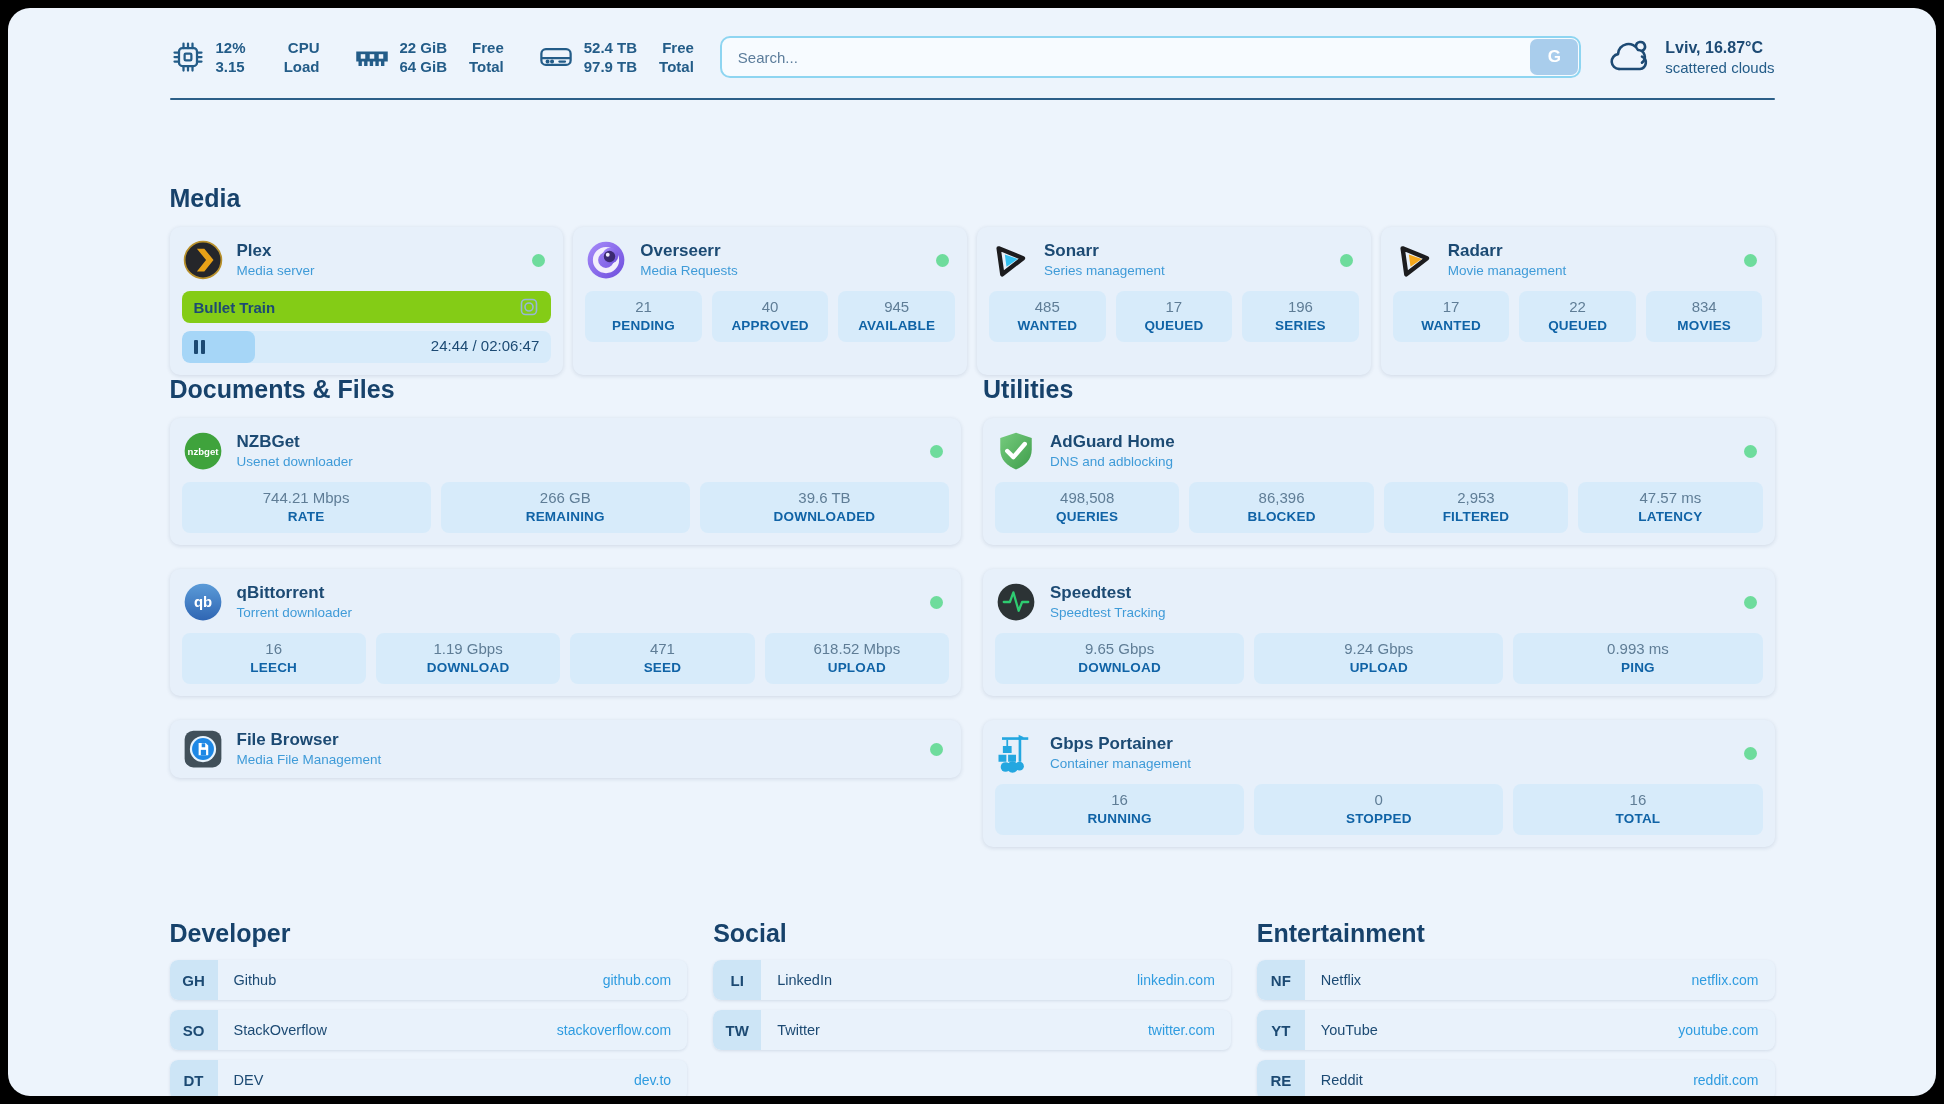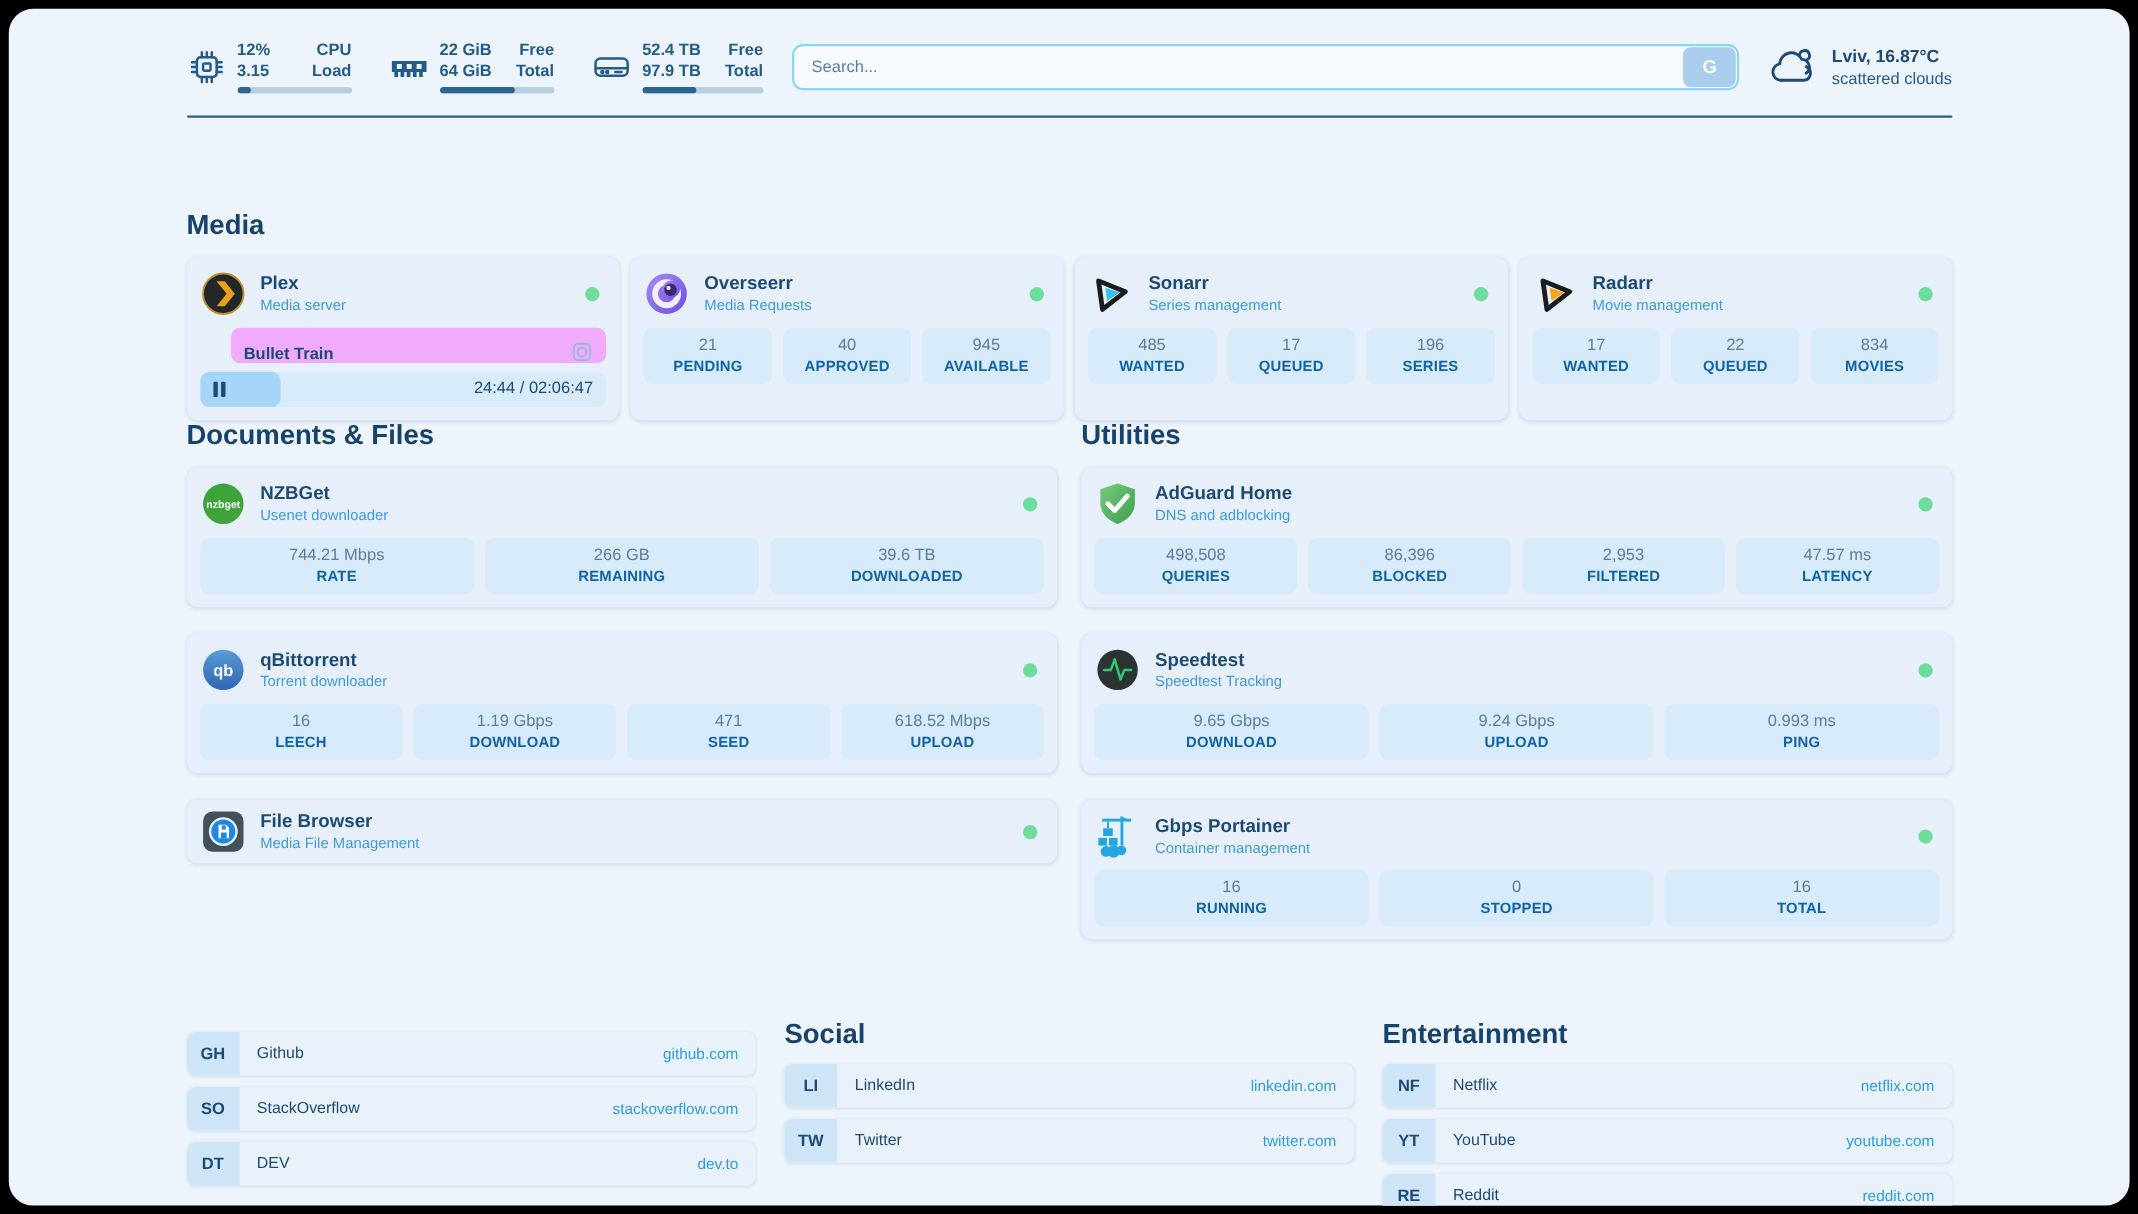--- a/index.html
+++ b/index.html
@@ -5,21 +5,21 @@
   * { margin:0; padding:0; box-sizing:border-box; }
   html,body { width:1944px; height:1104px; background:#000; font-family:"Liberation Sans", sans-serif; }
   .page { position:absolute; inset:8px; background:#edf4fc; border-radius:22px; overflow:hidden; }
   .content { width:1605px; margin:0 auto; }
 
   
   .topbar { display:flex; align-items:center; padding-top:28px; }
   .widgets { display:flex; gap:34px; align-items:center; }
   .widget { display:flex; gap:10px; align-items:center; }
   .wicon { width:36px; height:36px; flex:0 0 auto; color:#235c88; }
-  .wbody { display:flex; flex-direction:column; }
+  .wbody { display:flex; flex-direction:row;align-items:flex-end; }
   .wcols { display:flex; gap:22px; justify-content:space-between; min-width:104px; }
   .wcol { display:flex; flex-direction:column; font-size:15px; font-weight:600; color:#235c88; line-height:19px; }
   .wcol.right { text-align:right; }
   .bar { margin-top:5px; height:6px; border-radius:3px; background:#b7cfdf; overflow:hidden; }
   .bar-fill { height:100%; background:#2d6590; border-radius:3px; }
 
   .searchwrap { flex:1; margin:0 26px; position:relative; }
   .search-input { width:100%; height:42px; border:2px solid #8ed5f1; border-radius:10px; background:#f7fbff;
     padding:0 60px 0 16px; font-size:15px; color:#737373; font-family:"Liberation Sans", sans-serif; outline:none; }
   .search-input::placeholder { color:#41678a; opacity:.85; }
@@ -53,21 +53,21 @@
   .apptitle { font-size:17px; font-weight:600; color:#1c4a73; line-height:22px; }
   .appsub { font-size:13.5px; color:#3f9bd8; line-height:18px; }
   .dot { width:13px; height:13px; border-radius:50%; background:#6edc9c; margin-left:auto; margin-right:6px; }
 
   .stats { margin-top:10px; display:flex; gap:10px; }
   .tile { flex:1; background:#d7ebfa; border-radius:8px; text-align:center; padding:7px 4px; }
   .tval { font-size:15px; color:#5f7d96; line-height:18px; }
   .tlab { font-size:13.5px; font-weight:bold; color:#1063a6; line-height:19px; letter-spacing:.2px; }
 
   
-  .plex-row { margin-top:10px; height:32px; background:#f0abfc; border-radius:8px; display:flex; align-items:flex-end; padding:0 12px;margin-left:28px; }
+  .plex-row { margin-top:10px; height:32px; background:#84cc16; border-radius:8px; display:flex; align-items:center; padding:0 12px; }
   .plex-title { font-size:15px; font-weight:600; color:#1c4a73; }
   .cam-icon { margin-left:auto; width:20px; height:20px; color:#97b7d6; cursor:pointer; }
   .plex-progress { margin-top:8px; height:32px; background:#d7ebfa; border-radius:8px; position:relative; overflow:hidden; }
   .plex-fill { position:absolute; left:0; top:0; bottom:0; background:#a6d6f7; border-radius:8px; }
   .pause { position:absolute; left:12px; top:9px; display:flex; gap:3px; }
   .pause span { display:block; width:4px; height:14px; background:#1c4a73; border-radius:1px; }
   .plex-time { position:absolute; right:12px; top:6px; font-size:15px; font-weight:normal; color:#1c4a73; }
 
   
   .links-grid { display:grid; grid-template-columns:repeat(3,1fr); gap:26px; align-items:start; }
@@ -505,20 +505,21 @@
                 </div>
             </div>
           </div>
         </div>
       </div>
     </div>
 
     <div class="links-grid mt-links">
 
       <div>
+        <div class="section-title">Developer</div>
         <div class="link-rows">
           <div class="link-row">
             <span class="badge">GH</span>
             <span class="lname">Github</span>
             <span class="lurl">github.com</span>
           </div>
           <div class="link-row">
             <span class="badge">SO</span>
             <span class="lname">StackOverflow</span>
             <span class="lurl">stackoverflow.com</span>

